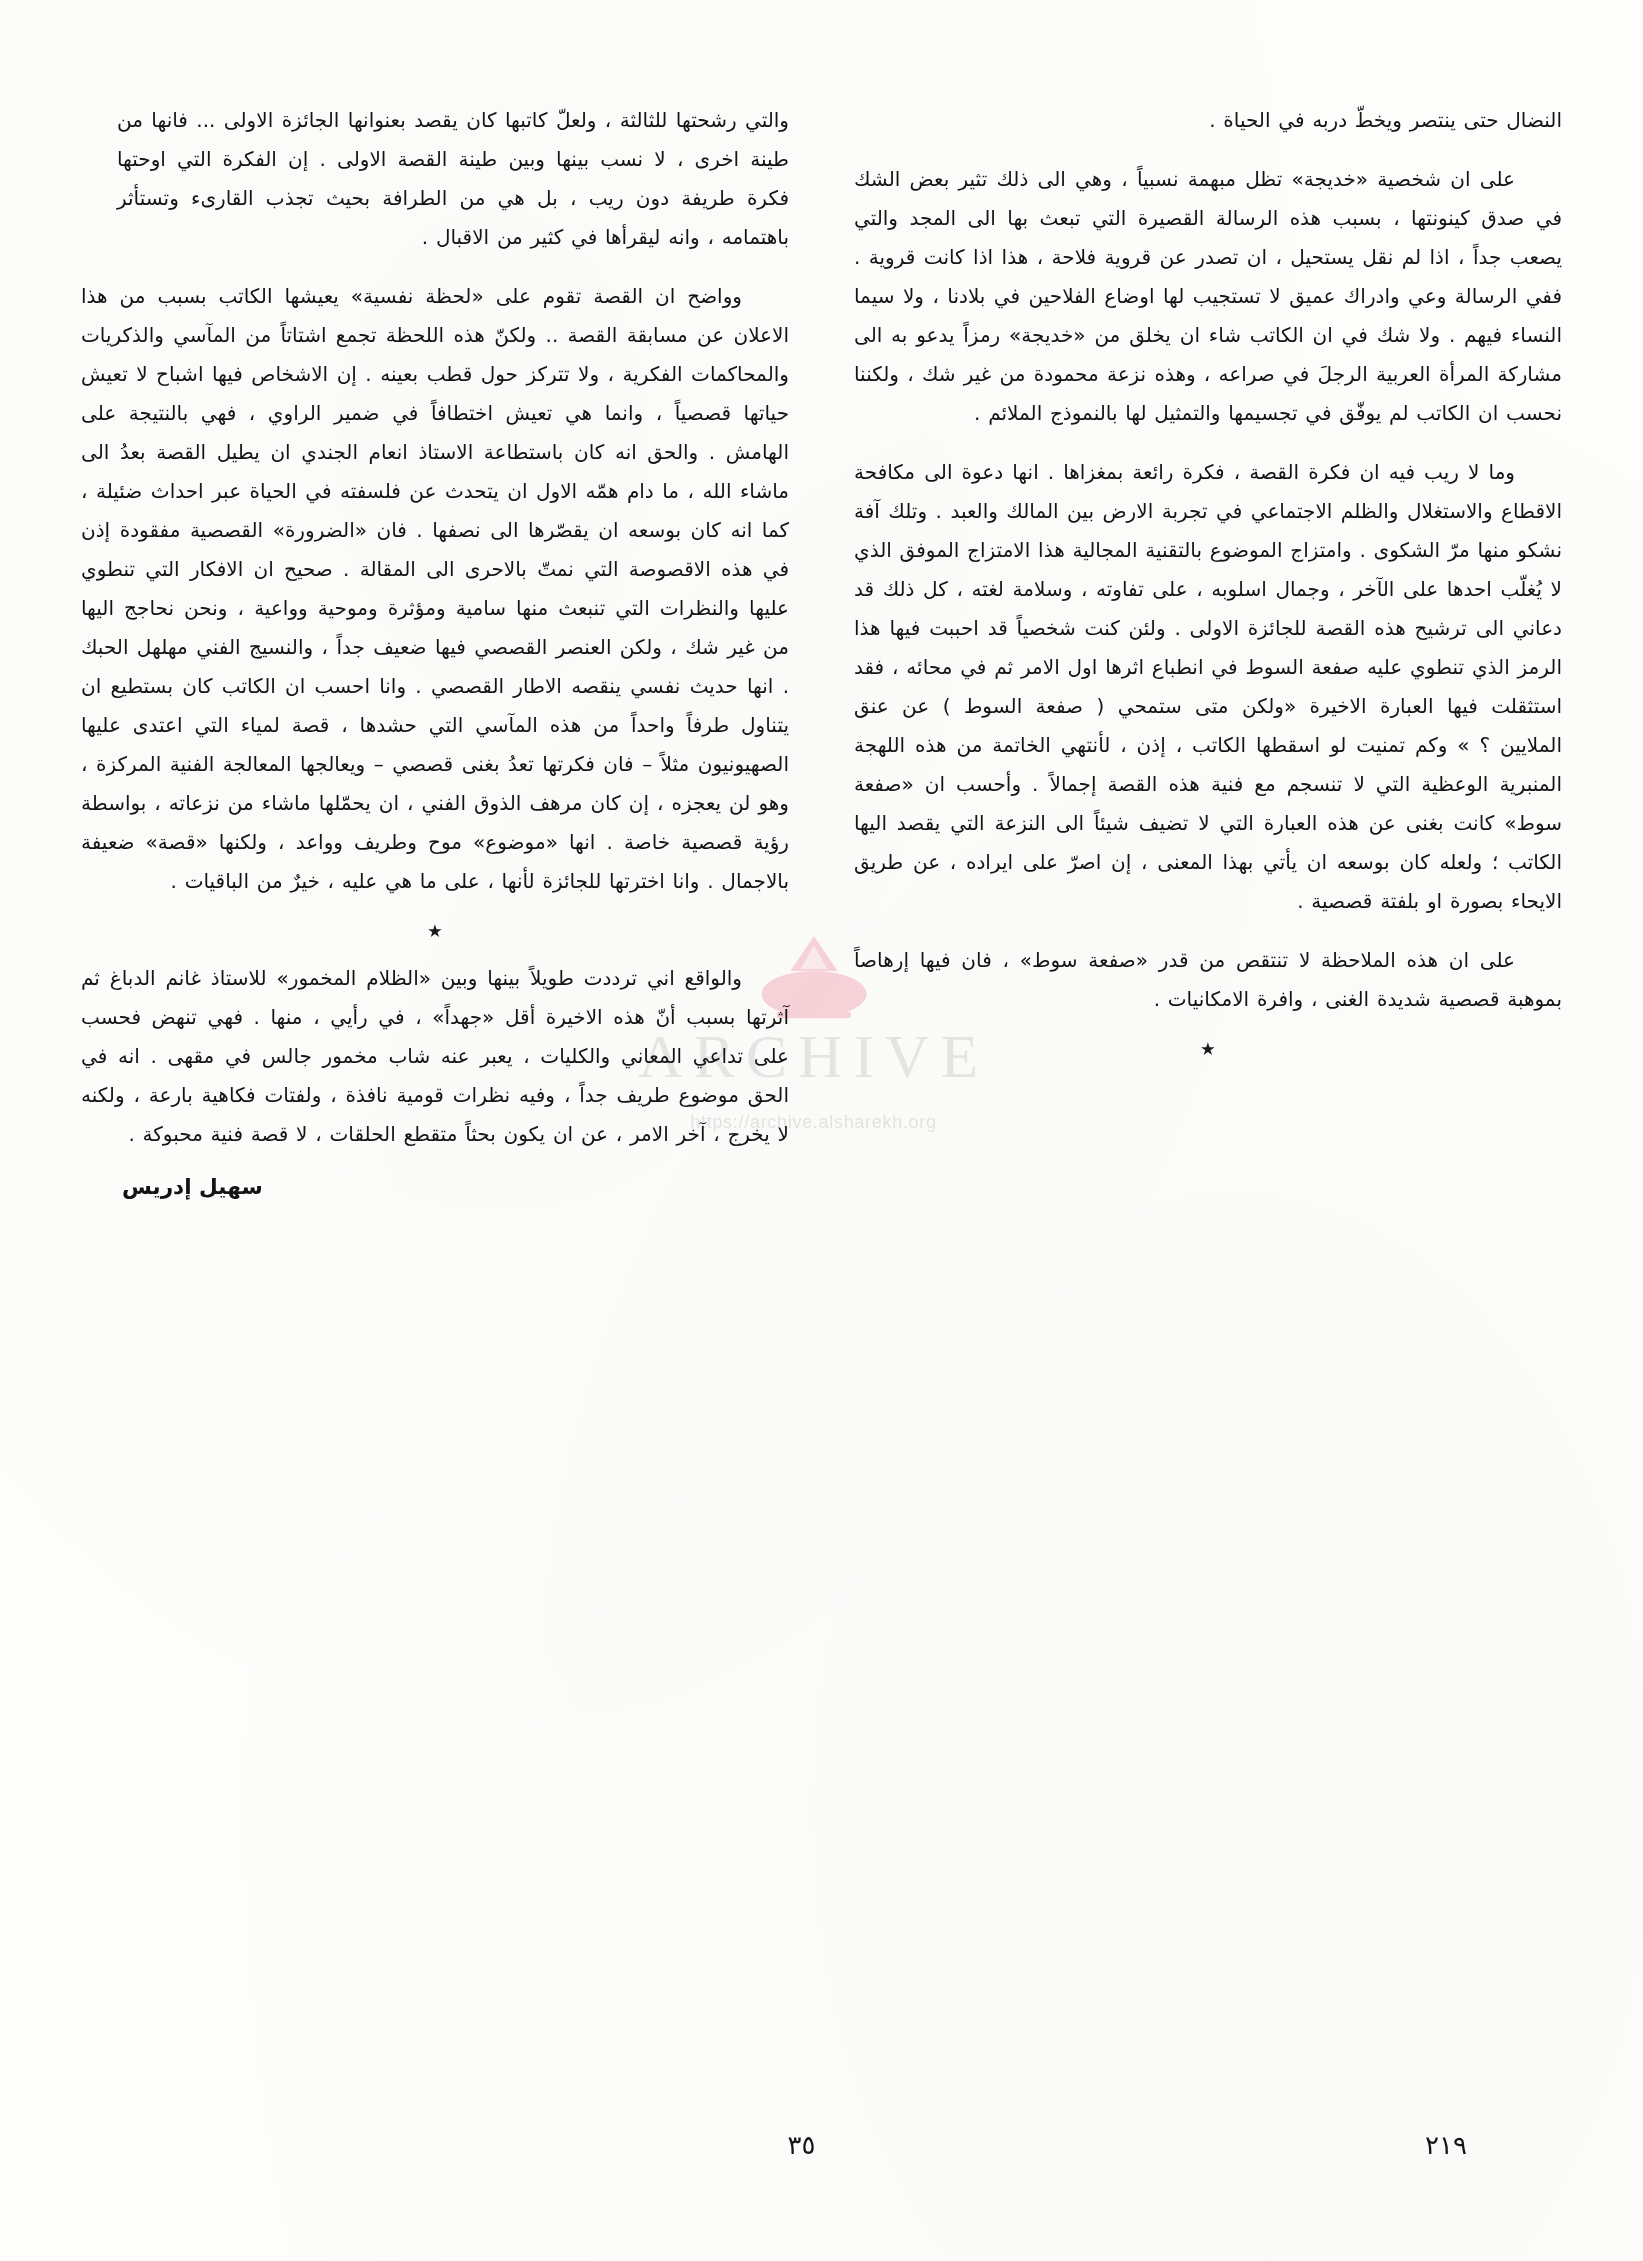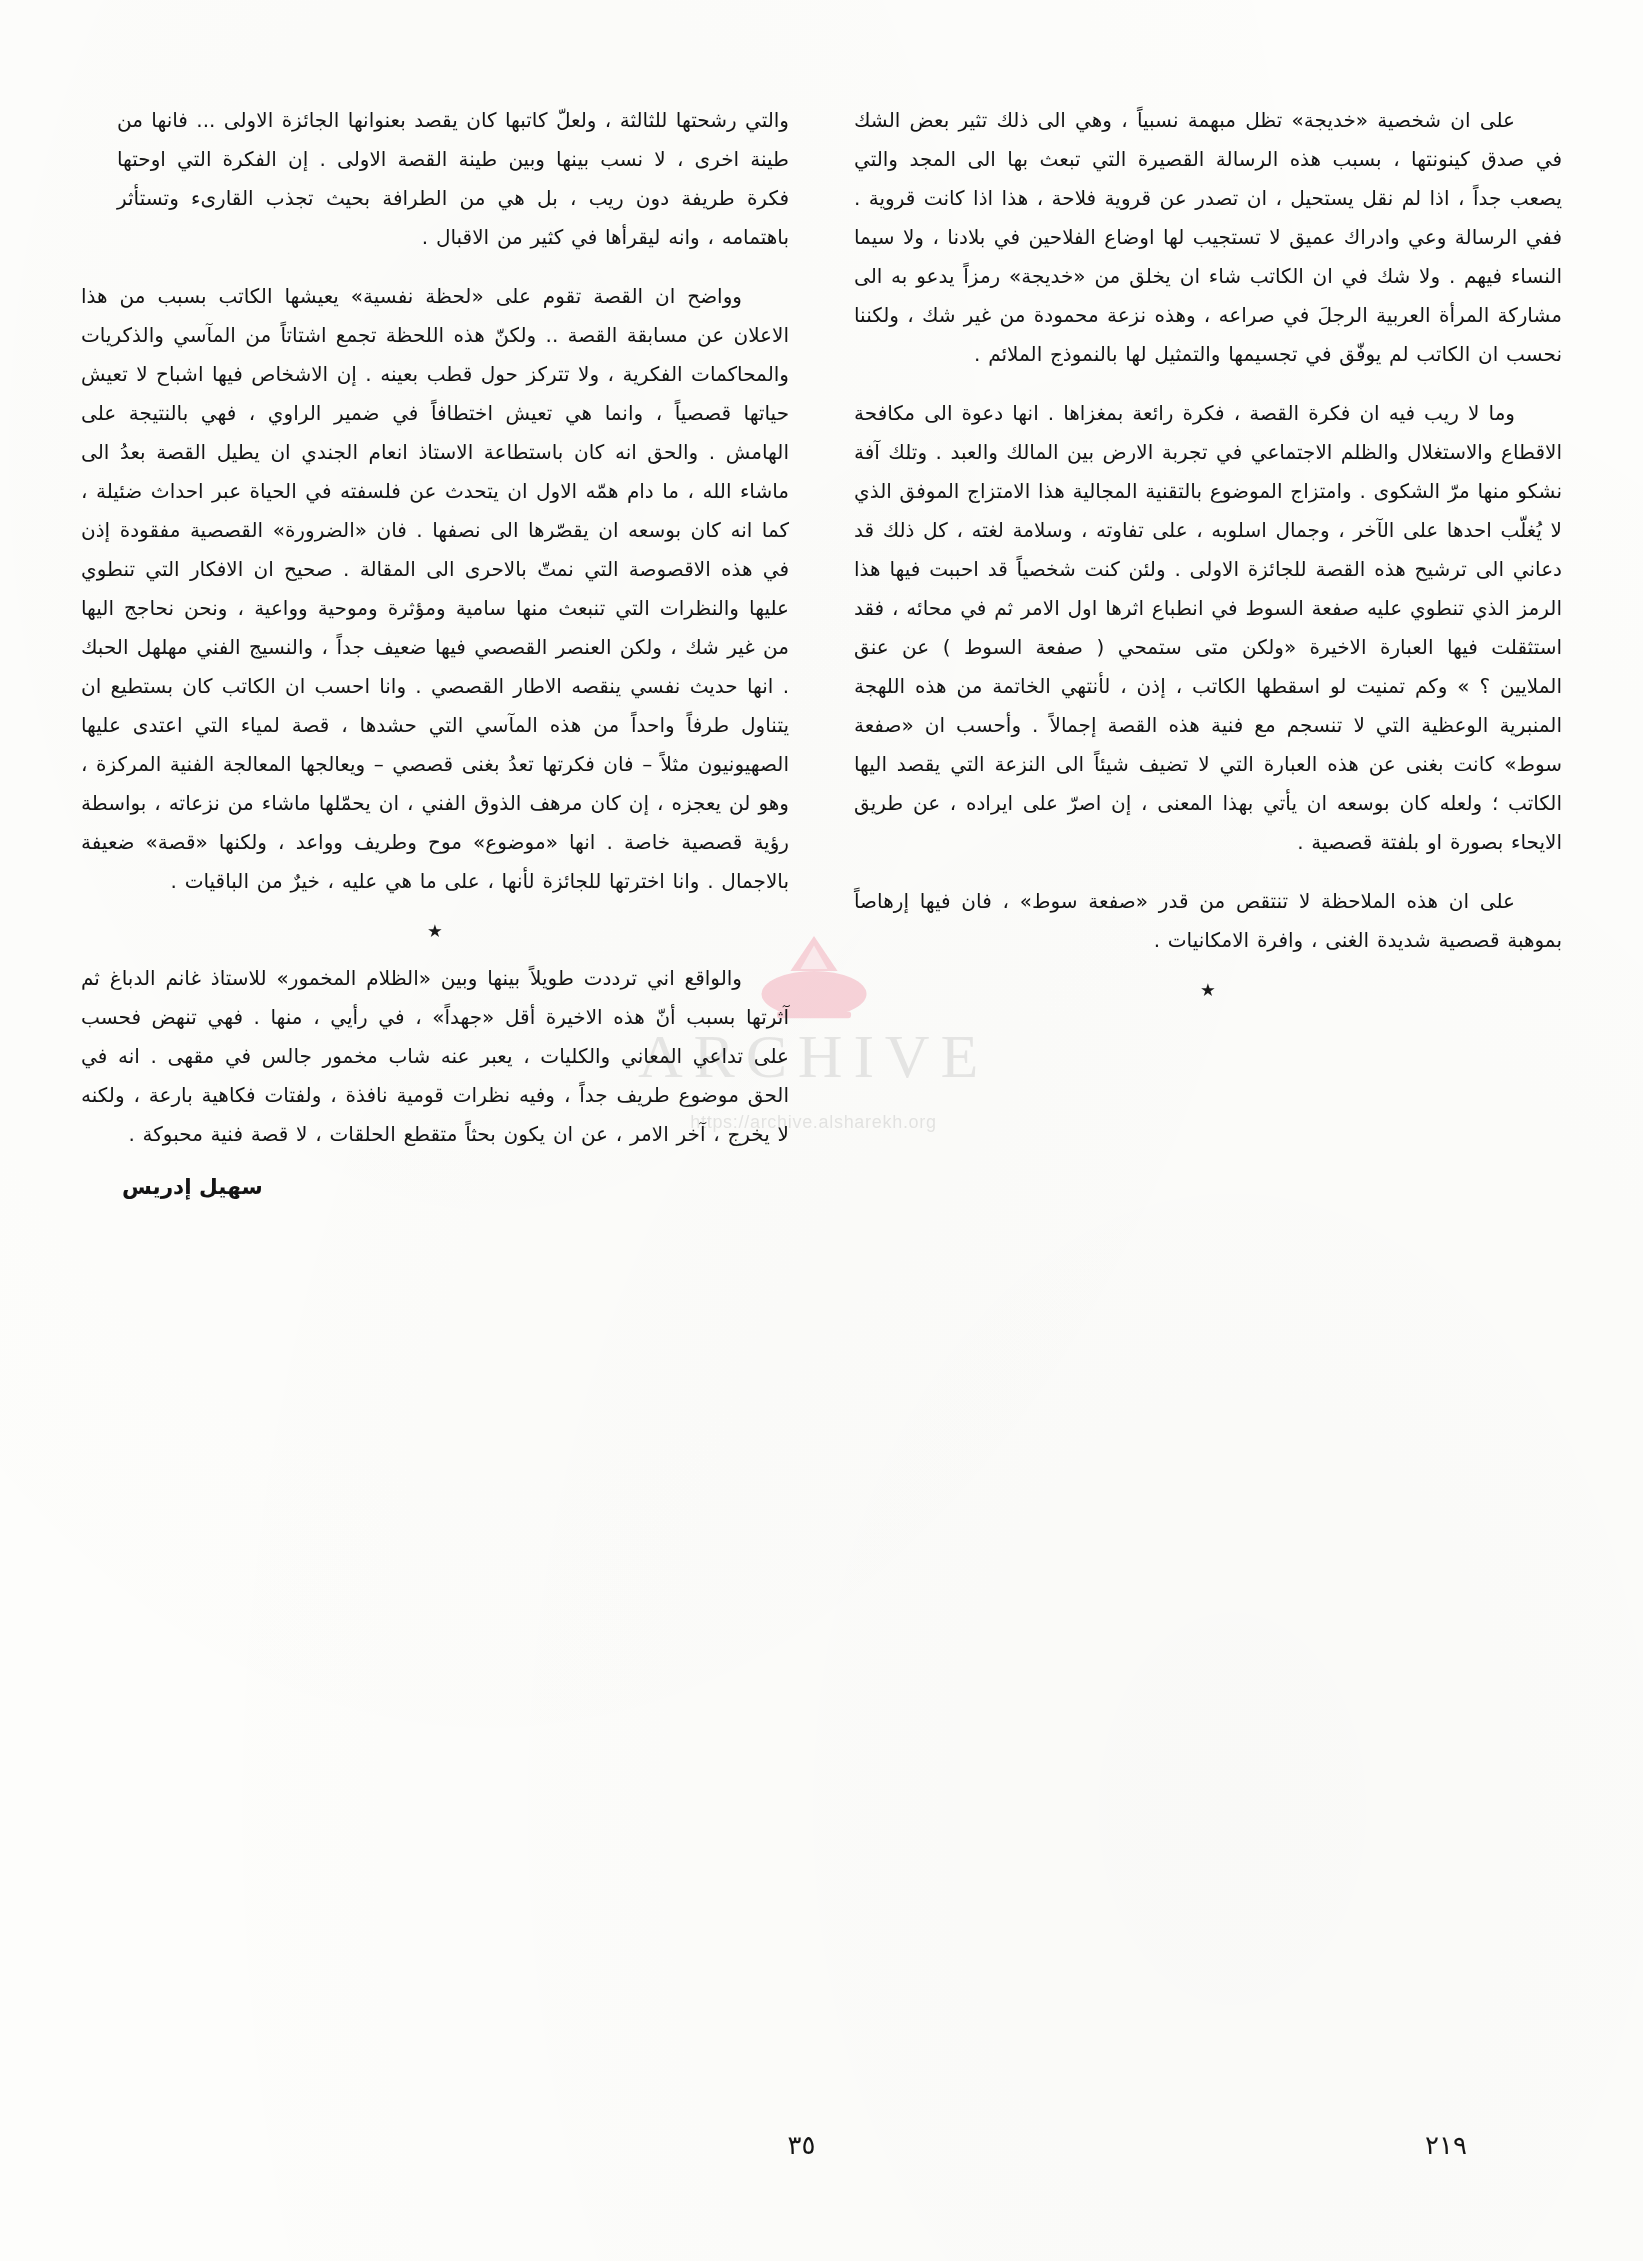--- a/index.html
+++ b/index.html
@@ -145,20 +145,21 @@
         </g>
       </svg>
     </div>
     <div class="wm-text">ARCHIVE</div>
     <div class="wm-sub">https://archive.alsharekh.org</div>
   </div>
 
   <div class="columns">
 
     <div class="col">
+      <p class="par noindent">النضال حتى ينتصر ويخطّ دربه في الحياة .</p>
       <p class="par">على ان شخصية «خديجة» تظل مبهمة نسبياً ، وهي الى ذلك تثير بعض الشك في صدق كينونتها ، بسبب هذه الرسالة القصيرة التي تبعث بها الى المجد والتي يصعب جداً ، اذا لم نقل يستحيل ، ان تصدر عن قروية فلاحة ، هذا اذا كانت قروية . ففي الرسالة وعي وادراك عميق لا تستجيب لها اوضاع الفلاحين في بلادنا ، ولا سيما النساء فيهم . ولا شك في ان الكاتب شاء ان يخلق من «خديجة» رمزاً يدعو به الى مشاركة المرأة العربية الرجلَ في صراعه ، وهذه نزعة محمودة من غير شك ، ولكننا نحسب ان الكاتب لم يوفّق في تجسيمها والتمثيل لها بالنموذج الملائم .</p>
       <p class="par">وما لا ريب فيه ان فكرة القصة ، فكرة رائعة بمغزاها . انها دعوة الى مكافحة الاقطاع والاستغلال والظلم الاجتماعي في تجربة الارض بين المالك والعبد . وتلك آفة نشكو منها مرّ الشكوى . وامتزاج الموضوع بالتقنية المجالية هذا الامتزاج الموفق الذي لا يُغلّب احدها على الآخر ، وجمال اسلوبه ، على تفاوته ، وسلامة لغته ، كل ذلك قد دعاني الى ترشيح هذه القصة للجائزة الاولى . ولئن كنت شخصياً قد احببت فيها هذا الرمز الذي تنطوي عليه صفعة السوط في انطباع اثرها اول الامر ثم في محائه ، فقد استثقلت فيها العبارة الاخيرة «ولكن متى ستمحي ( صفعة السوط ) عن عنق الملايين ؟ » وكم تمنيت لو اسقطها الكاتب ، إذن ، لأنتهي الخاتمة من هذه اللهجة المنبرية الوعظية التي لا تنسجم مع فنية هذه القصة إجمالاً . وأحسب ان «صفعة سوط» كانت بغنى عن هذه العبارة التي لا تضيف شيئاً الى النزعة التي يقصد اليها الكاتب ؛ ولعله كان بوسعه ان يأتي بهذا المعنى ، إن اصرّ على ايراده ، عن طريق الايحاء بصورة او بلفتة قصصية .</p>
       <p class="par">على ان هذه الملاحظة لا تنتقص من قدر «صفعة سوط» ، فان فيها إرهاصاً بموهبة قصصية شديدة الغنى ، وافرة الامكانيات .</p>
       <div class="divider-star">★</div>
     </div>
 
     <div class="col">
       <p class="par noindent">والتي رشحتها للثالثة ، ولعلّ كاتبها كان يقصد بعنوانها الجائزة الاولى ... فانها من طينة اخرى ، لا نسب بينها وبين طينة القصة الاولى . إن الفكرة التي اوحتها فكرة طريفة دون ريب ، بل هي من الطرافة بحيث تجذب القارىء وتستأثر باهتمامه ، وانه ليقرأها في كثير من الاقبال .</p>
       <p class="par">وواضح ان القصة تقوم على «لحظة نفسية» يعيشها الكاتب بسبب من هذا الاعلان عن مسابقة القصة .. ولكنّ هذه اللحظة تجمع اشتاتاً من المآسي والذكريات والمحاكمات الفكرية ، ولا تتركز حول قطب بعينه . إن الاشخاص فيها اشباح لا تعيش حياتها قصصياً ، وانما هي تعيش اختطافاً في ضمير الراوي ، فهي بالنتيجة على الهامش . والحق انه كان باستطاعة الاستاذ انعام الجندي ان يطيل القصة بعدُ الى ماشاء الله ، ما دام همّه الاول ان يتحدث عن فلسفته في الحياة عبر احداث ضئيلة ، كما انه كان بوسعه ان يقصّرها الى نصفها . فان «الضرورة» القصصية مفقودة إذن في هذه الاقصوصة التي نمتّ بالاحرى الى المقالة . صحيح ان الافكار التي تنطوي عليها والنظرات التي تنبعث منها سامية ومؤثرة وموحية وواعية ، ونحن نحاجج اليها من غير شك ، ولكن العنصر القصصي فيها ضعيف جداً ، والنسيج الفني مهلهل الحبك . انها حديث نفسي ينقصه الاطار القصصي . وانا احسب ان الكاتب كان بستطيع ان يتناول طرفاً واحداً من هذه المآسي التي حشدها ، قصة لمياء التي اعتدى عليها الصهيونيون مثلاً – فان فكرتها تعدُ بغنى قصصي – ويعالجها المعالجة الفنية المركزة ، وهو لن يعجزه ، إن كان مرهف الذوق الفني ، ان يحمّلها ماشاء من نزعاته ، بواسطة رؤية قصصية خاصة . انها «موضوع» موح وطريف وواعد ، ولكنها «قصة» ضعيفة بالاجمال . وانا اخترتها للجائزة لأنها ، على ما هي عليه ، خيرٌ من الباقيات .</p>
       <div class="divider-star">★</div>

